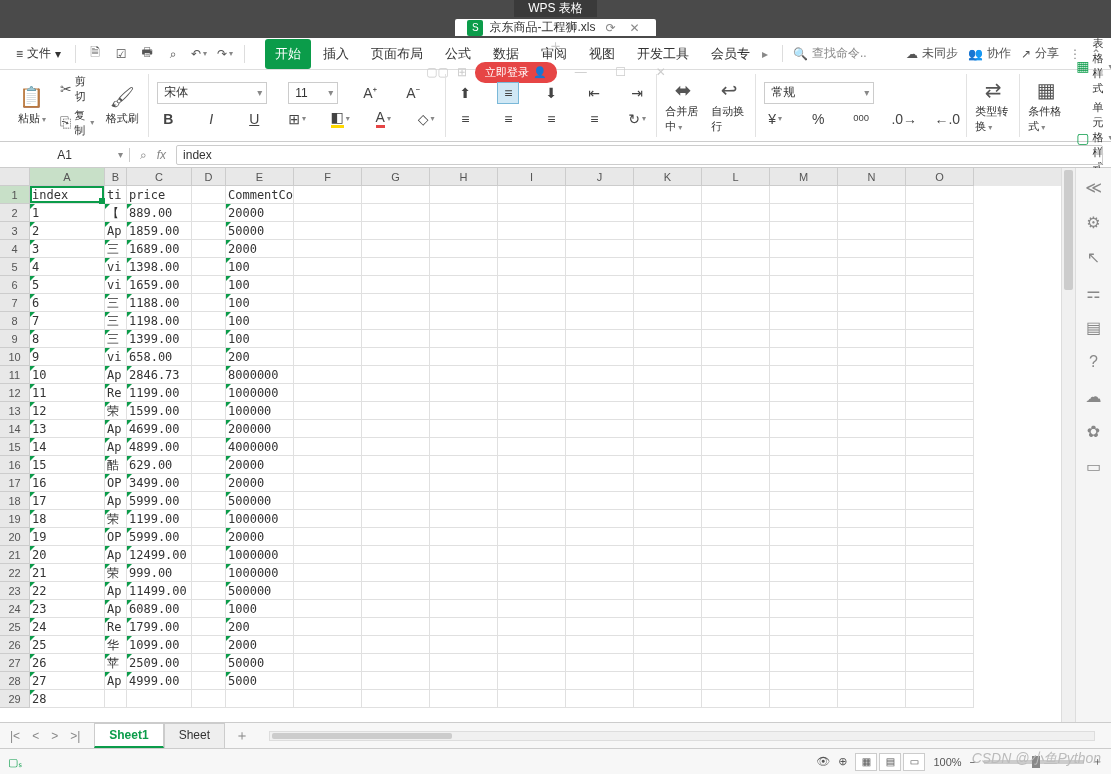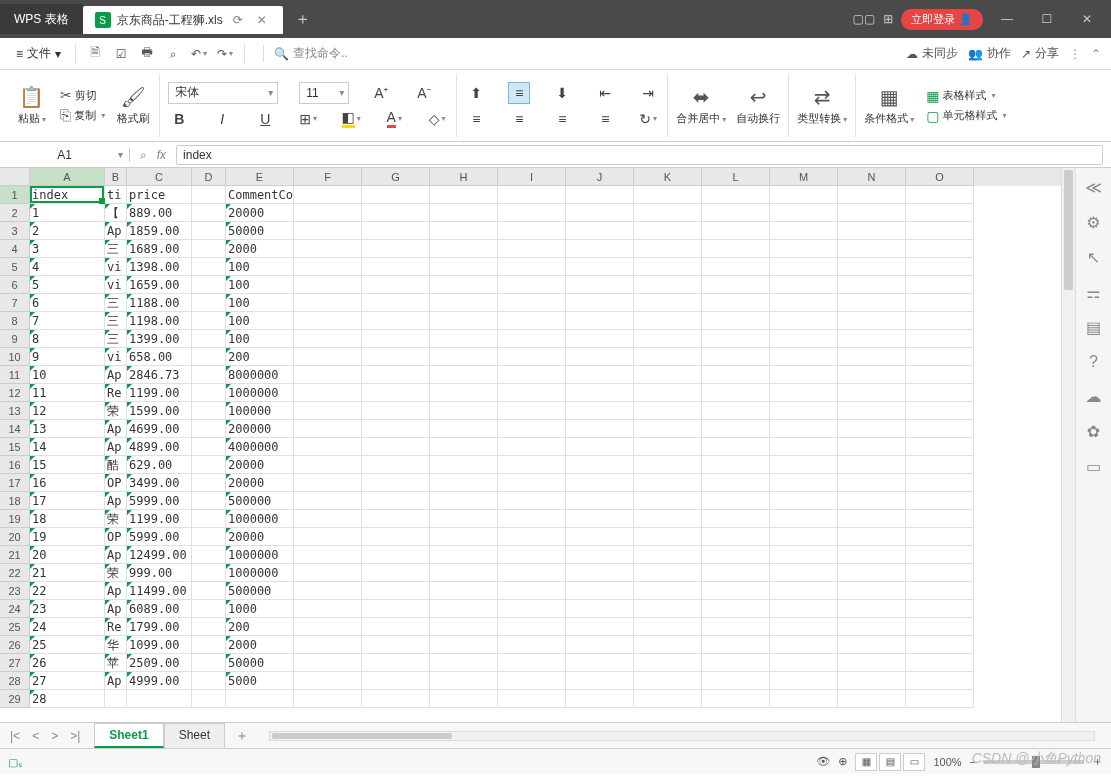--- a/index.html
+++ b/index.html
@@ -1,19 +1,19 @@
 <!DOCTYPE html>
 <html><head>
 <meta charset="utf-8">
 <style>
 * { box-sizing: border-box; margin: 0; padding: 0; font-family: "Microsoft YaHei", Arial, sans-serif; }
 body { width: 1111px; height: 778px; background: #fff; overflow: hidden; font-size: 12px; color: #333; position: relative; }
 
 
-.titlebar { height: 38px; background: #4a4a4a; display: flex; align-items: center; color: #fff; }
+.titlebar { height: 38px; background: #4a4a4a; display: flex; align-items: center; color: #fff; flex-direction: column; }
 .app-name { background: #3a3a3a; height: 30px; padding: 0 14px; display: flex; align-items: center; font-size: 12px; }
 .tab { background: #fff; color: #333; height: 28px; margin-top: 2px; padding: 0 12px; display: flex; align-items: center; gap: 6px; border-radius: 2px 2px 0 0; }
 .tab .s-badge { width: 16px; height: 16px; background: #0b9c4a; color: #fff; font-size: 10px; display: flex; align-items: center; justify-content: center; border-radius: 2px; }
 .tab .close { color: #888; padding: 0 4px; }
 .tab-add { color: #ccc; padding: 0 12px; font-size: 16px; }
 .title-spacer { flex: 1; }
 .title-right { display: flex; align-items: center; gap: 8px; padding-right: 8px; }
 .login-btn { background: #e64545; color: #fff; padding: 3px 10px; border-radius: 10px; font-size: 11px; display: flex; align-items: center; gap: 4px; }
 .winbtn { width: 32px; height: 30px; display: flex; align-items: center; justify-content: center; color: #ccc; font-size: 12px; }
 
@@ -124,20 +124,32 @@
 <div class="menubar">
   <div class="menu-file">≡ <span>文件</span> ▾</div>
   <div class="qat-sep"></div>
   <div class="qat-btn">🗎</div>
   <div class="qat-btn">☑</div>
   <div class="qat-btn">🖶</div>
   <div class="qat-btn">⌕</div>
   <div class="qat-btn drop">↶</div>
   <div class="qat-btn drop">↷</div>
   <div class="qat-sep"></div>
+  <div class="ribbon-tabs">
+    <div class="rtab active">开始</div>
+    <div class="rtab">插入</div>
+    <div class="rtab">页面布局</div>
+    <div class="rtab">公式</div>
+    <div class="rtab">数据</div>
+    <div class="rtab">审阅</div>
+    <div class="rtab">视图</div>
+    <div class="rtab">开发工具</div>
+    <div class="rtab">会员专</div>
+    <span style="color:#888">▸</span>
+  </div>
   <div class="ribbon-search">
     <span>🔍</span>
     <span>查找命令..</span>
   </div>
   <div class="ribbon-right">
     <div class="rr-item">
         <span>☁</span>
         <span>未同步</span>
       </div>
     <div class="rr-item">
@@ -216,20 +228,32 @@
   <div class="rgroup">
     <div class="row" style="gap:10px">
       <div class="big-btn">
           <span class="ic">⬌</span>
           <span class="drop">合并居中</span>
         </div>
       <div class="big-btn">
           <span class="ic">↩</span>
           <span>自动换行</span>
         </div>
+    </div>
+  </div>
+  <div class="rgroup">
+    <div class="row" style="margin-bottom:4px">
+      <div class="num-select">常规</div>
+    </div>
+    <div class="row">
+      <div class="fmt-btn drop">¥</div>
+      <div class="fmt-btn">%</div>
+      <div class="fmt-btn">ᵒᵒᵒ</div>
+      <div class="fmt-btn">.0→</div>
+      <div class="fmt-btn">←.0</div>
     </div>
   </div>
   <div class="rgroup">
     <div class="big-btn">
         <span class="ic">⇄</span>
         <span class="drop">类型转换</span>
       </div>
   </div>
   <div class="rgroup">
     <div class="row" style="gap:12px">

